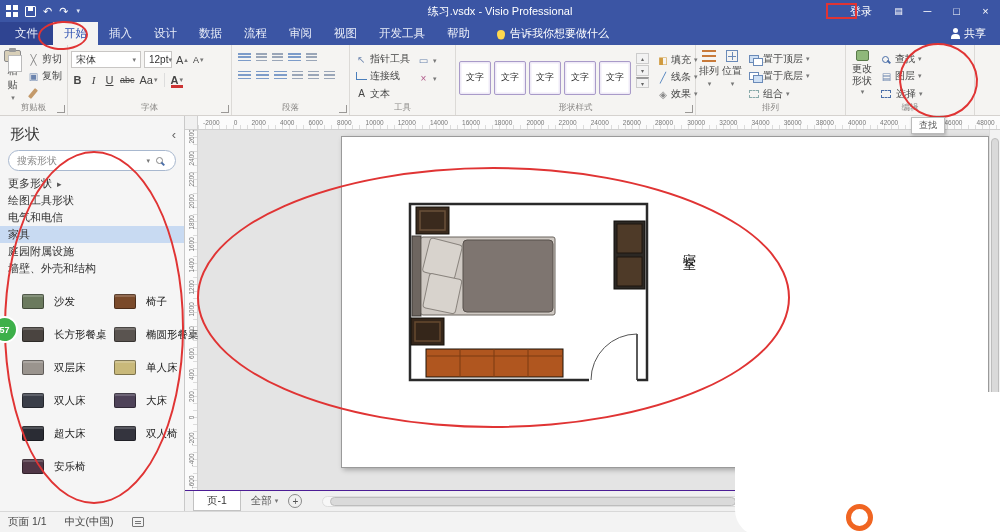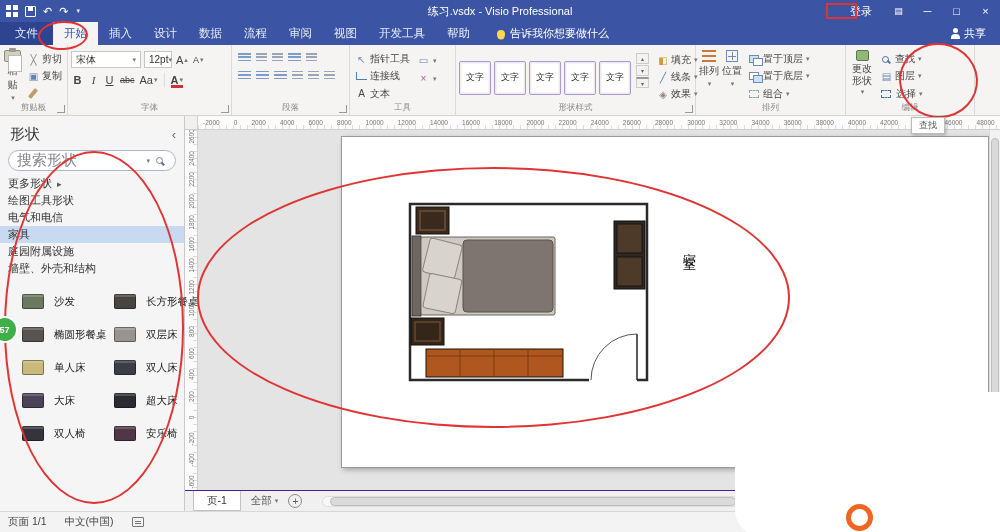--- a/index.html
+++ b/index.html
@@ -86,21 +86,21 @@
 .ic-select{width:10px;height:8px;border:1px dashed #4a6ea8;margin:0 3px 0 1px}
 .wrap2{width:26px;line-height:1.15}
 
 
 .main{display:flex;height:395px;position:relative}
 .panel{width:185px;background:#f5f5f5;border-right:1px solid #c9c9c9;position:relative}
 .panel-head{height:30px;display:flex;align-items:center;padding:6px 8px 0 10px}
 .panel-title{font-size:15px;color:#3a3a3a}
 .collapse{margin-left:auto;font-size:13px;color:#666}
 .searchbox{margin:4px 8px;height:21px;border:1px solid #a8b8cf;border-radius:11px;background:#fff;display:flex;align-items:center;padding:0 8px;gap:4px}
-.searchbox .ph{color:#888;font-size:15px;flex:1}
+.searchbox .ph{color:#888;font-size:10px;flex:1}
 .cat{height:17px;line-height:17px;padding-left:8px;font-size:11px;color:#333;white-space:nowrap;overflow:hidden}
 .cat.sel{background:#c8daf2}
 .cat .exp{margin-left:5px;font-size:9px;color:#555}
 #shapegrid{display:flex;flex-wrap:wrap;margin-top:8px}
 .sitem{width:50%;height:33px;display:flex;align-items:center;gap:10px;padding-left:22px}
 .sic{width:22px;height:15px;border-radius:2px;box-shadow:inset 0 0 0 1px rgba(0,0,0,.38),inset 0 3px 0 rgba(255,255,255,.18);flex:none}
 .slab{font-size:10.5px;color:#222;white-space:nowrap}
 
 .rightcol{flex:1;display:flex;flex-direction:column;min-width:0}
 .rulerrow{display:flex;height:14px}
@@ -412,20 +412,24 @@
         <div class="cat">绘图工具形状</div>
         <div class="cat">电气和电信</div>
         <div class="cat sel" style="background: rgb(200, 218, 242);">家具</div>
         <div class="cat">庭园附属设施</div>
         <div class="cat">墙壁、外壳和结构</div>
       </div>
     <div id="shapegrid">
         <div class="sitem">
           <div class="sic" style="background: rgb(107, 122, 94);"></div>
           <div class="slab">沙发</div>
+        </div>
+        <div class="sitem">
+          <div class="sic" style="background: rgb(122, 74, 42);"></div>
+          <div class="slab">椅子</div>
         </div>
         <div class="sitem">
           <div class="sic" style="background: rgb(74, 68, 64);"></div>
           <div class="slab">长方形餐桌</div>
         </div>
         <div class="sitem">
           <div class="sic" style="background: rgb(90, 84, 80);"></div>
           <div class="slab">椭圆形餐桌</div>
         </div>
         <div class="sitem">

